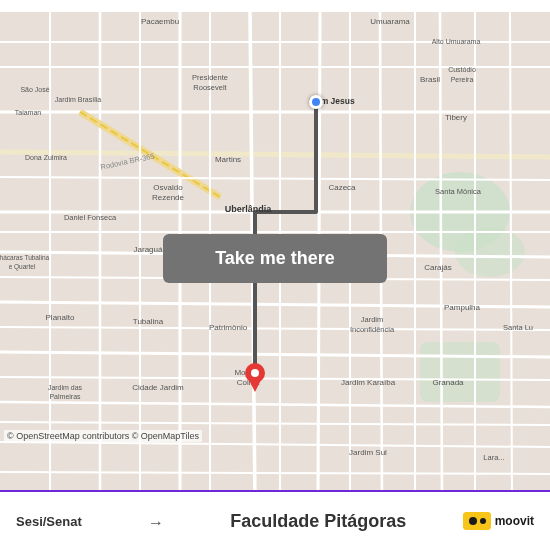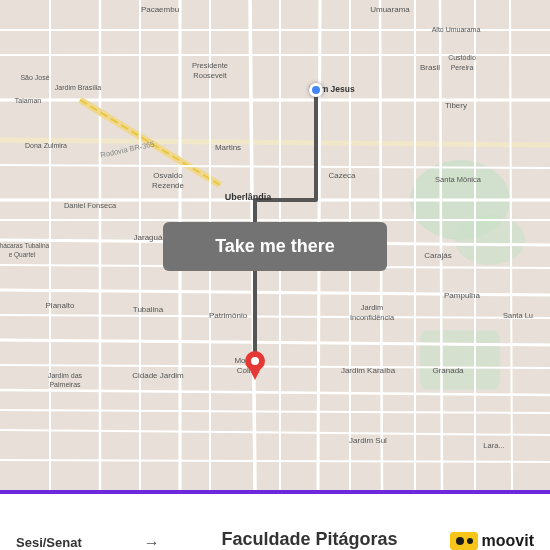--- a/index.html
+++ b/index.html
@@ -9,20 +9,21 @@
       overflow: hidden;
       font-family: Arial, sans-serif;
       position: relative;
     }
     #map-container {
       width: 550px;
       height: 490px;
       position: relative;
       overflow: hidden;
       background-color: #e8e0d8;
+      margin-top: 12px;
     }
     #map-svg {
       width: 100%;
       height: 100%;
     }
     #take-me-there-btn {
       position: absolute;
       top: 222px;
       left: 163px;
       width: 224px;
@@ -47,24 +48,24 @@
       color: #444;
       z-index: 5;
       background: rgba(255,255,255,0.7);
       padding: 1px 3px;
     }
     #bottom-bar {
       width: 550px;
       height: 60px;
       background: white;
       display: flex;
-      align-items: flex-end;
+      align-items: center;
       justify-content: space-between;
       padding: 0 16px;
-      border-top: 4px solid #6d28d9;
+      border-top: 2px solid #6d28d9;
       position: absolute;
       bottom: 0;
     }
     #origin-label {
       font-size: 13px;
       font-weight: bold;
       color: #333;
     }
     #arrow-icon {
       font-size: 16px;
@@ -75,21 +76,21 @@
       font-size: 18px;
       font-weight: bold;
       color: #333;
     }
     #moovit-logo {
       display: flex;
       align-items: center;
       gap: 4px;
     }
     #moovit-text {
-      font-size: 16px;
+      font-size: 12px;
       font-weight: bold;
       color: #1a1a1a;
     }
     #moovit-dot {
       width: 28px;
       height: 18px;
       background: #f7c519;
       border-radius: 4px;
       display: flex;
       align-items: center;
@@ -219,20 +220,21 @@
       <ellipse cx="11" cy="11" rx="10" ry="10" fill="#e53935"></ellipse>
       <polygon points="11,30 4,16 18,16" fill="#e53935"></polygon>
       <circle cx="11" cy="11" r="4" fill="white"></circle>
     </svg>
   </div>
 
   
   <button id="take-me-there-btn">Take me there</button>
 
   
+  <div id="attribution">© OpenStreetMap contributors © OpenMapTiles</div>
 </div>
 
 <div id="bottom-bar">
   <span id="origin-label">Sesi/Senat</span>
   <span id="arrow-icon">→</span>
   <span id="destination-label">Faculdade Pitágoras</span>
 
   <div id="moovit-logo">
     <div id="moovit-dot">
       <svg width="28" height="18" viewBox="0 0 28 18">

